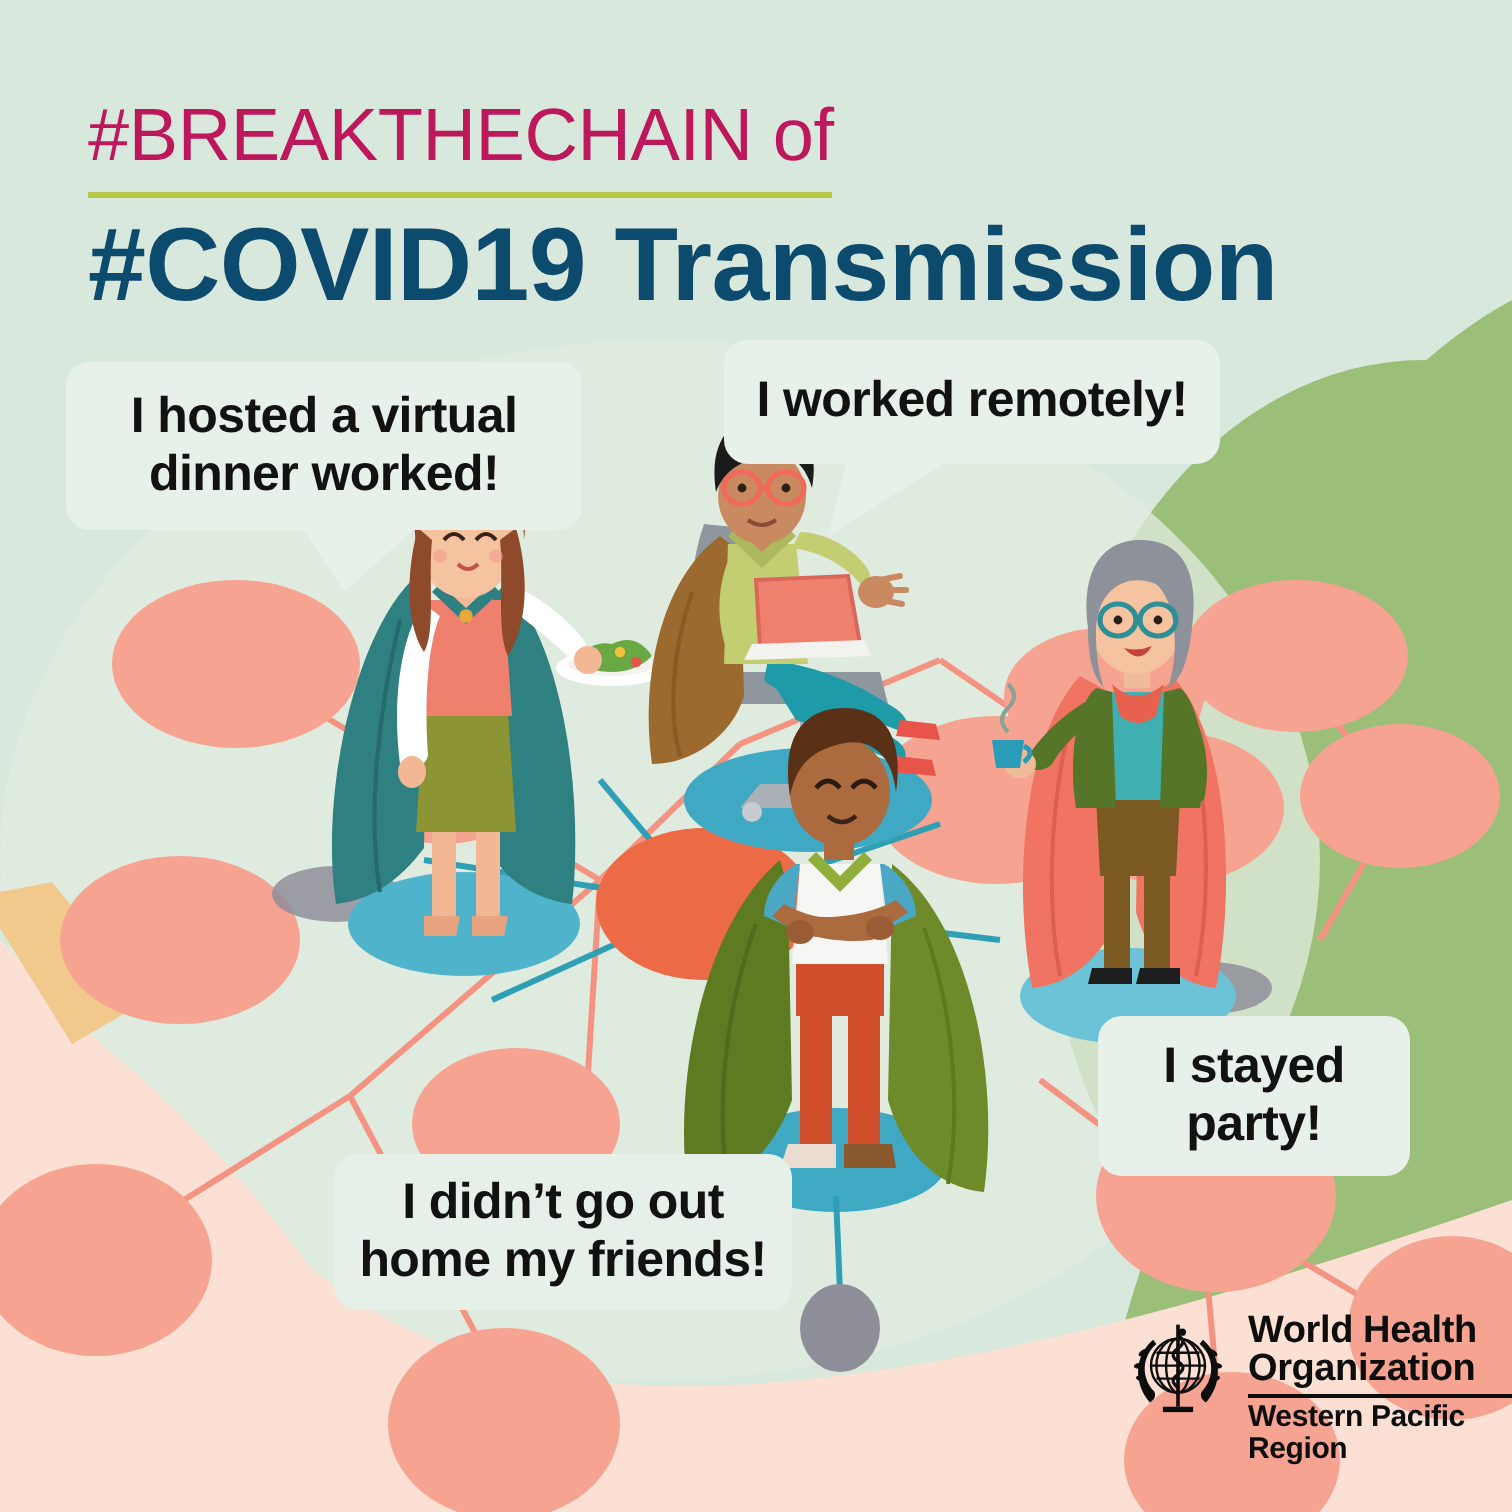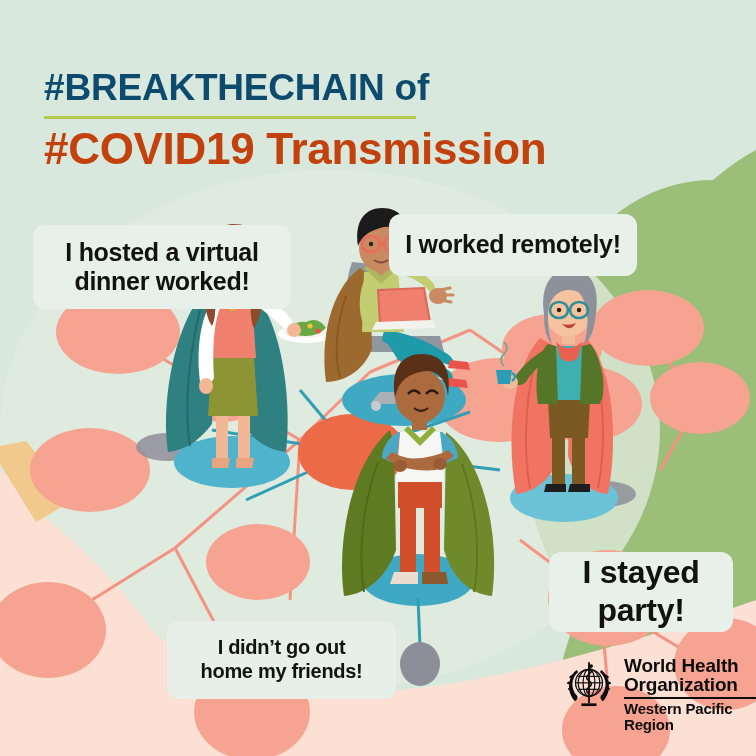--- a/index.html
+++ b/index.html
@@ -13,50 +13,48 @@
     font-family:"Liberation Sans", sans-serif;
   }
   .layer{position:absolute;left:0;top:0;width:756px;height:756px;}
   svg.layer{display:block;}
 
   
   .title-block{
     position:absolute;left:44px;top:48px;width:620px;z-index:40;
   }
   .title-line1{
-    font-size:37px;font-weight:bold;letter-spacing:-0.2px;
-    color:#0c4a6e;line-height:1.1;white-space:nowrap;
+    font-size:37px;font-weight:normal;letter-spacing:-0.2px;
+    color:#be185d;line-height:1.1;white-space:nowrap;
     padding-bottom:5px;
-    margin-top:20px;
   }
   .title-rule{
     height:3px;background:#b6c94b;width:372px;margin:2px 0 5px 0;
   }
   .title-line2{
-    font-size:44px;font-weight:bold;letter-spacing:-0.3px;
-    color:#c2410c;line-height:1.15;white-space:nowrap;
+    font-size:52px;font-weight:bold;letter-spacing:-0.3px;
+    color:#0c4a6e;line-height:1.15;white-space:nowrap;
   }
 
   
   .bubble{
     position:absolute;z-index:45;
     background:#e7f0e9;
     border-radius:12px;
     color:#121212;
     font-weight:bold;
     text-align:center;
     display:flex;align-items:center;justify-content:center;
     line-height:1.18;
     letter-spacing:-0.3px;
-    margin-top:44px;
   }
   .bubble.b-dinner{left:33px;top:181px;width:258px;height:84px;font-size:25px;}
-  .bubble.b-remote{left:389px;top:170px;width:248px;height:62px;font-size:25px;}
-  .bubble.b-stayed{left:549px;top:508px;width:184px;height:80px;font-size:32px;}
-  .bubble.b-friends{left:167px;top:577px;width:229px;height:78px;font-size:20px;
+  .bubble.b-remote{left:362px;top:170px;width:248px;height:62px;font-size:25px;}
+  .bubble.b-stayed{left:549px;top:508px;width:156px;height:80px;font-size:25px;}
+  .bubble.b-friends{left:167px;top:577px;width:229px;height:78px;font-size:25px;
                     background:#e6efe8;}
 
   .tail{position:absolute;z-index:44;}
 
   
   .who-logo{
     position:absolute;left:562px;top:656px;z-index:60;
     display:flex;align-items:flex-start;gap:8px;
   }
   .who-emblem{width:54px;height:54px;flex:0 0 54px;margin-top:2px;}

